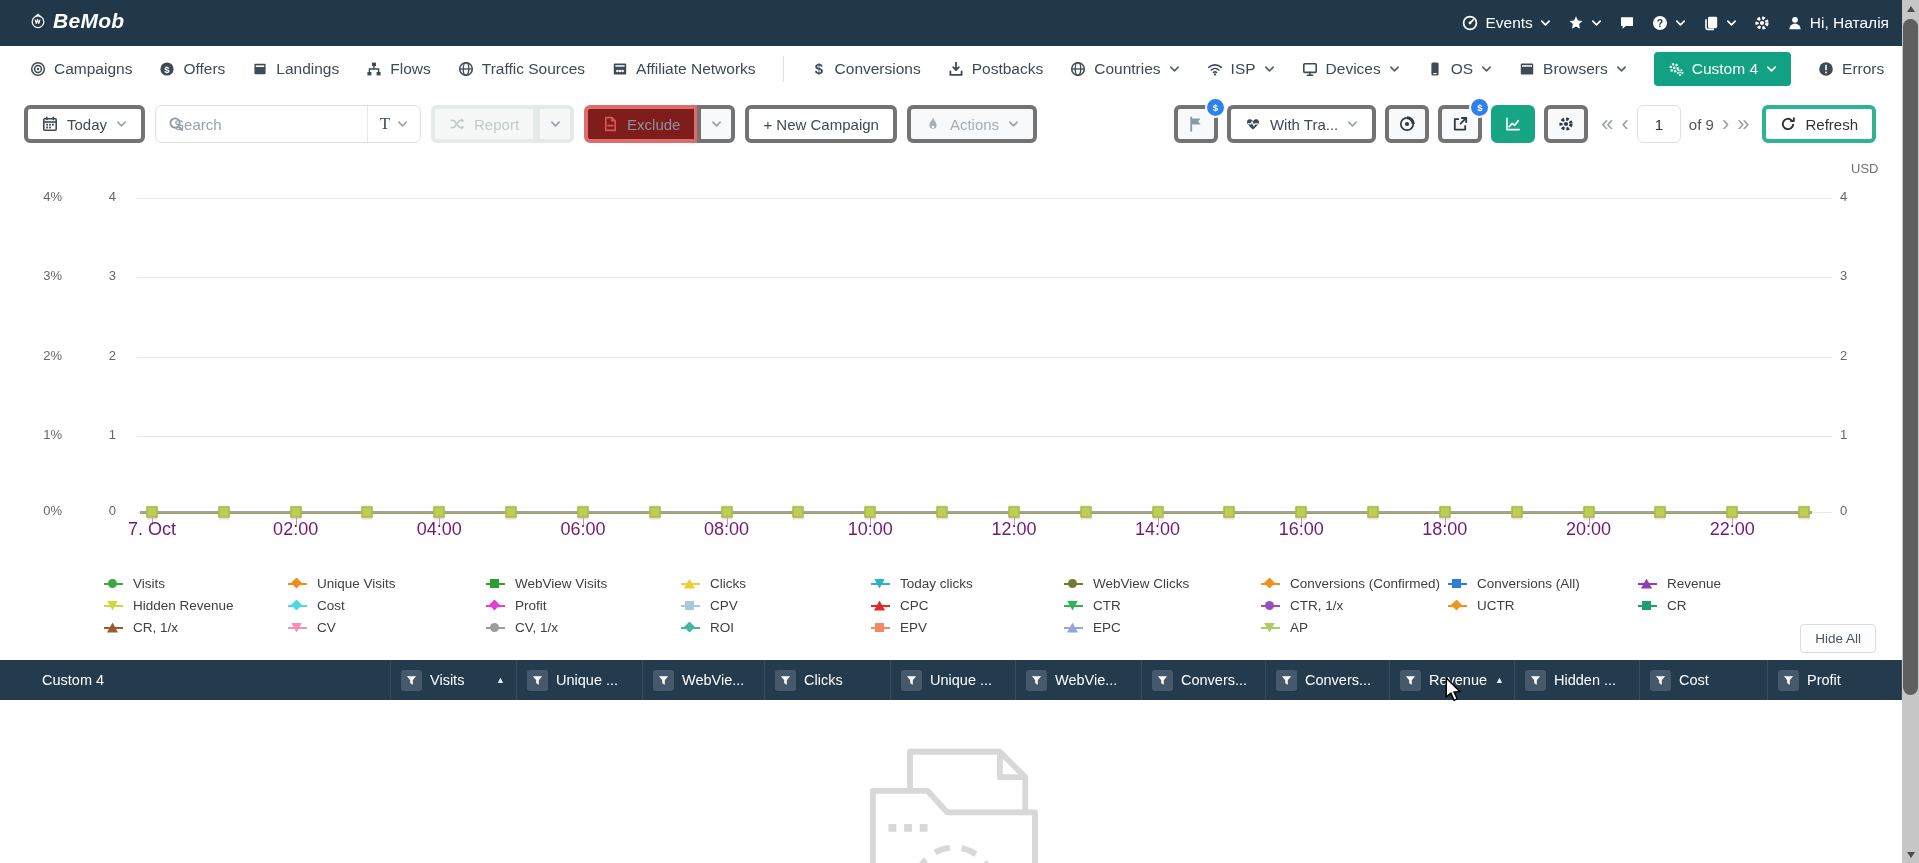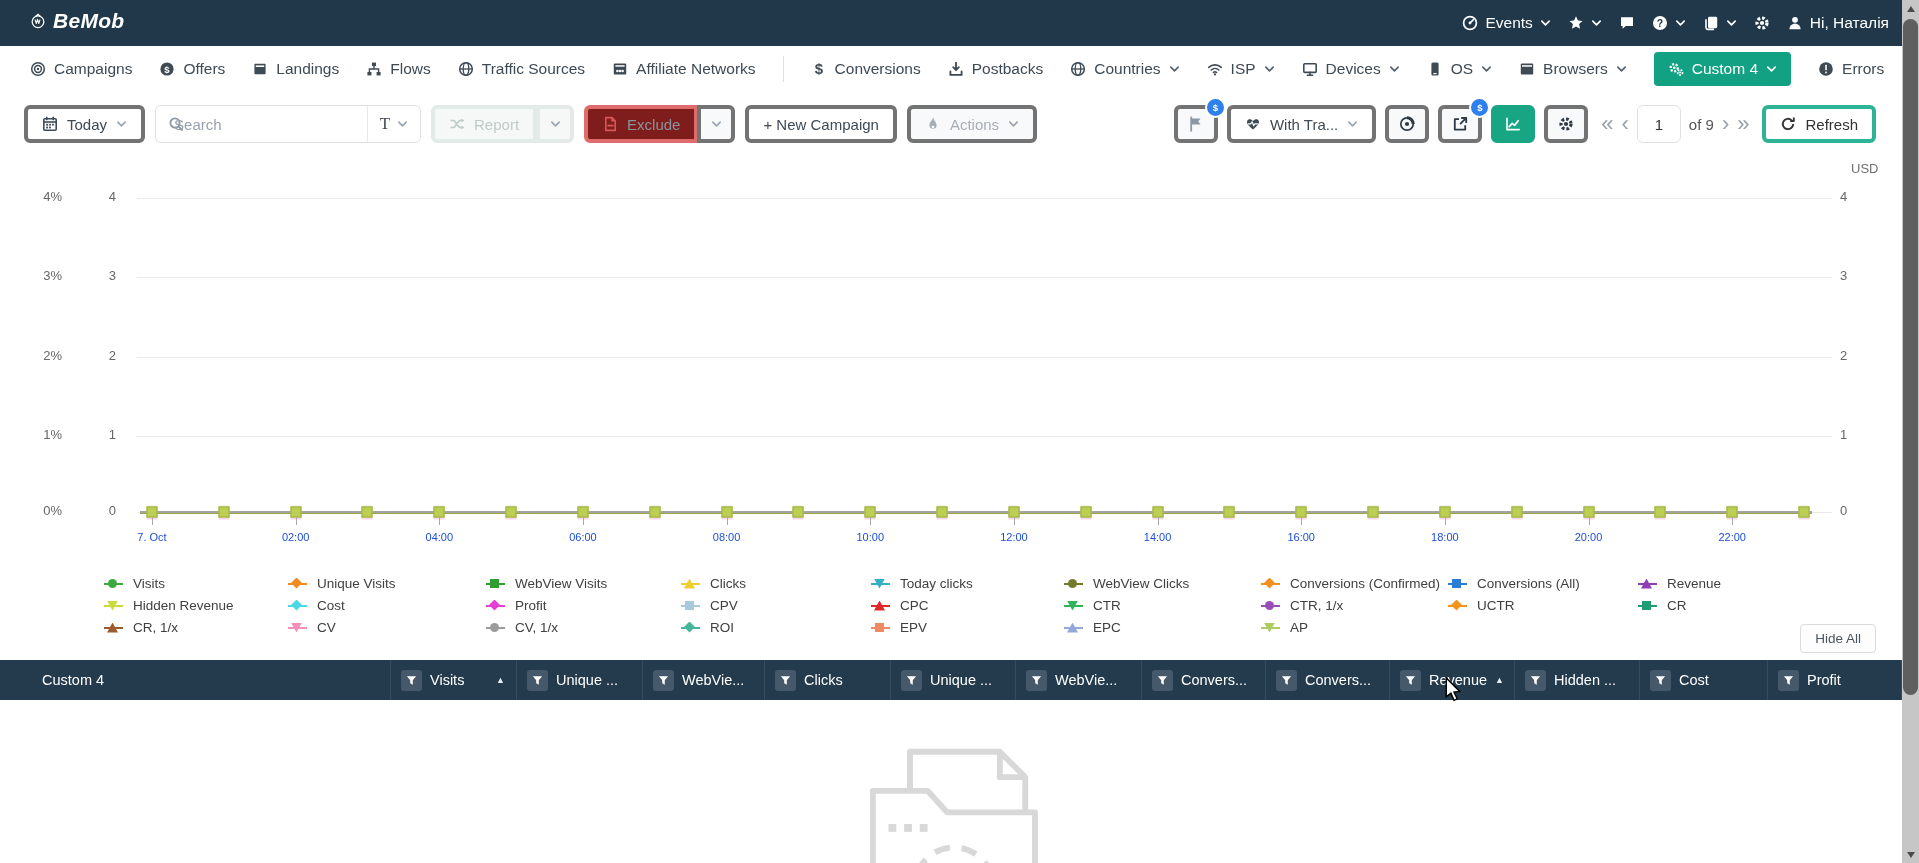--- a/index.html
+++ b/index.html
@@ -83,21 +83,21 @@
   .ylab.pct{left:24px;width:38px;text-align:right;}
   .ylab.num{left:86px;width:30px;text-align:right;}
   .ylab.rnum{left:1840px;width:34px;text-align:left;}
   .ylab.usd{left:1840px;width:40px;text-align:left;color:#707070;margin-left:11px;}
   .zero-line{position:absolute;left:140px;width:1672px;top:356px;height:2px;background:#A3A3A3;
              border-bottom:1px solid #9AA647;}
   .marker{position:absolute;top:357px;width:11px;height:11px;transform:translate(-50%,-50%);
           background:#BDCE55;border:1px solid #9DB13D;box-sizing:border-box;
           box-shadow:0 2px 0 rgba(231,140,186,.35), 0 -1px 0 rgba(150,150,150,.25);}
   .xtick{position:absolute;top:362px;width:1px;height:8px;background:#A9A9A9;}
-  .xlab{position:absolute;top:376px;transform:translateX(-50%);font-size:11px;color:#1d4ed8;white-space:nowrap;}
+  .xlab{position:absolute;top:364px;transform:translateX(-50%);font-size:18px;color:#701a75;white-space:nowrap;}
 
   
   #legend{position:absolute;top:568px;left:0;right:17px;height:92px;background:#fff;}
   .legend-grid{display:grid;grid-template-columns:184px 198px 195px 190px 193px 197px 187px 190px 176px;
                padding:8px 0 0 104px;row-gap:7px;}
   .legend-item{display:flex;align-items:center;gap:10px;height:15px;cursor:pointer;}
   .lg-marker-wrap{position:relative;width:19px;height:12px;flex:none;}
   .lg-line{position:absolute;left:0;top:5px;width:19px;height:2px;background:var(--c);}
   .lg-shape{position:absolute;left:4px;top:1px;width:9px;height:9px;background:var(--c);}
   .shape-circle{border-radius:50%;}

